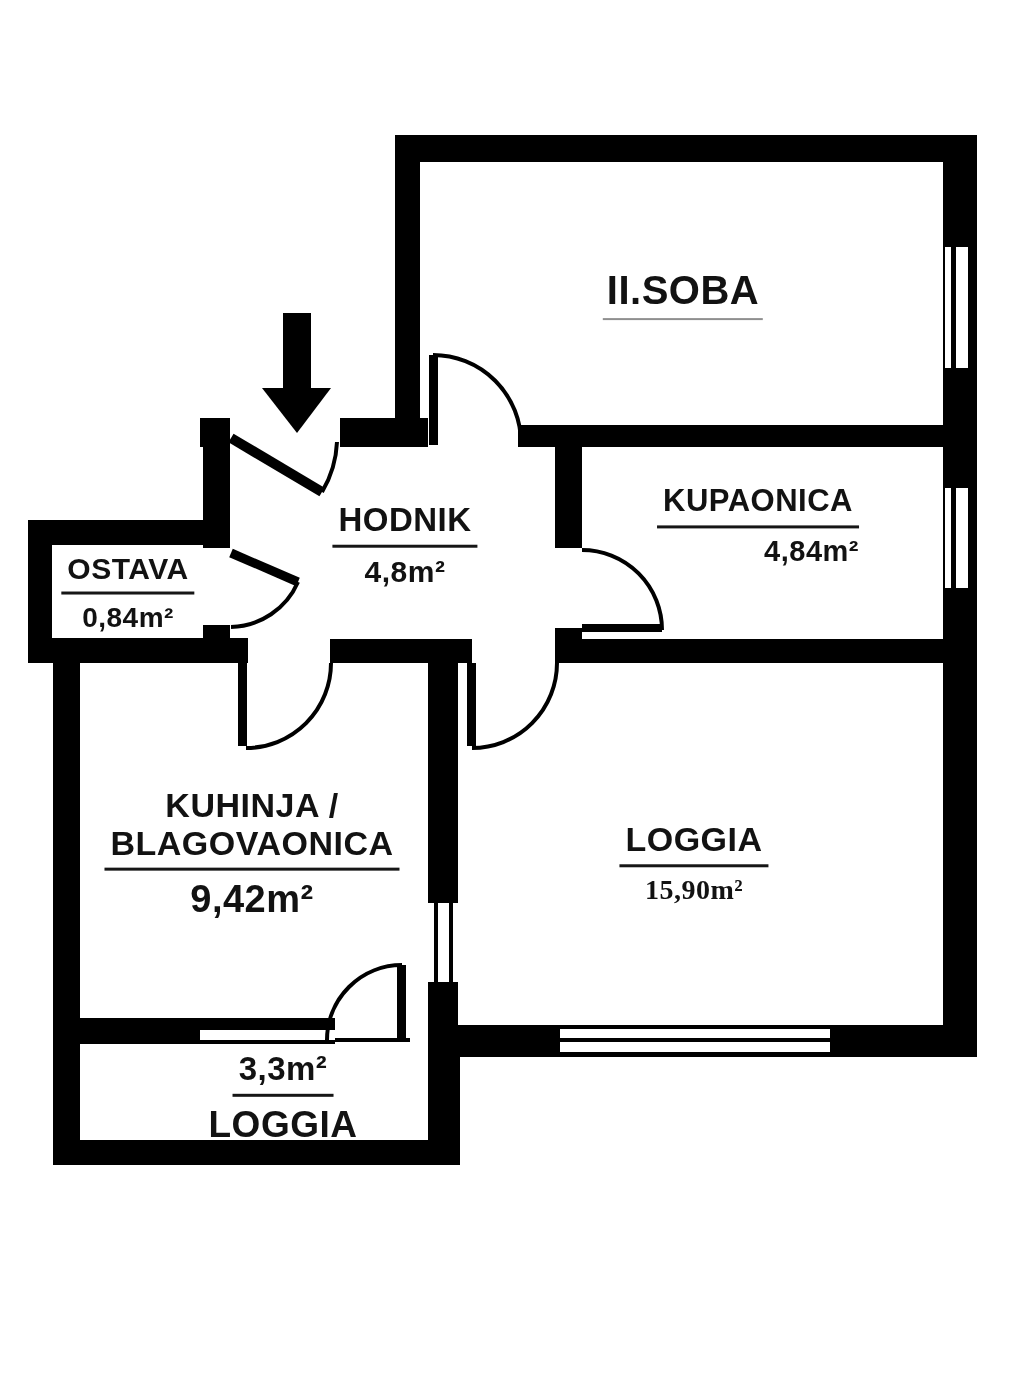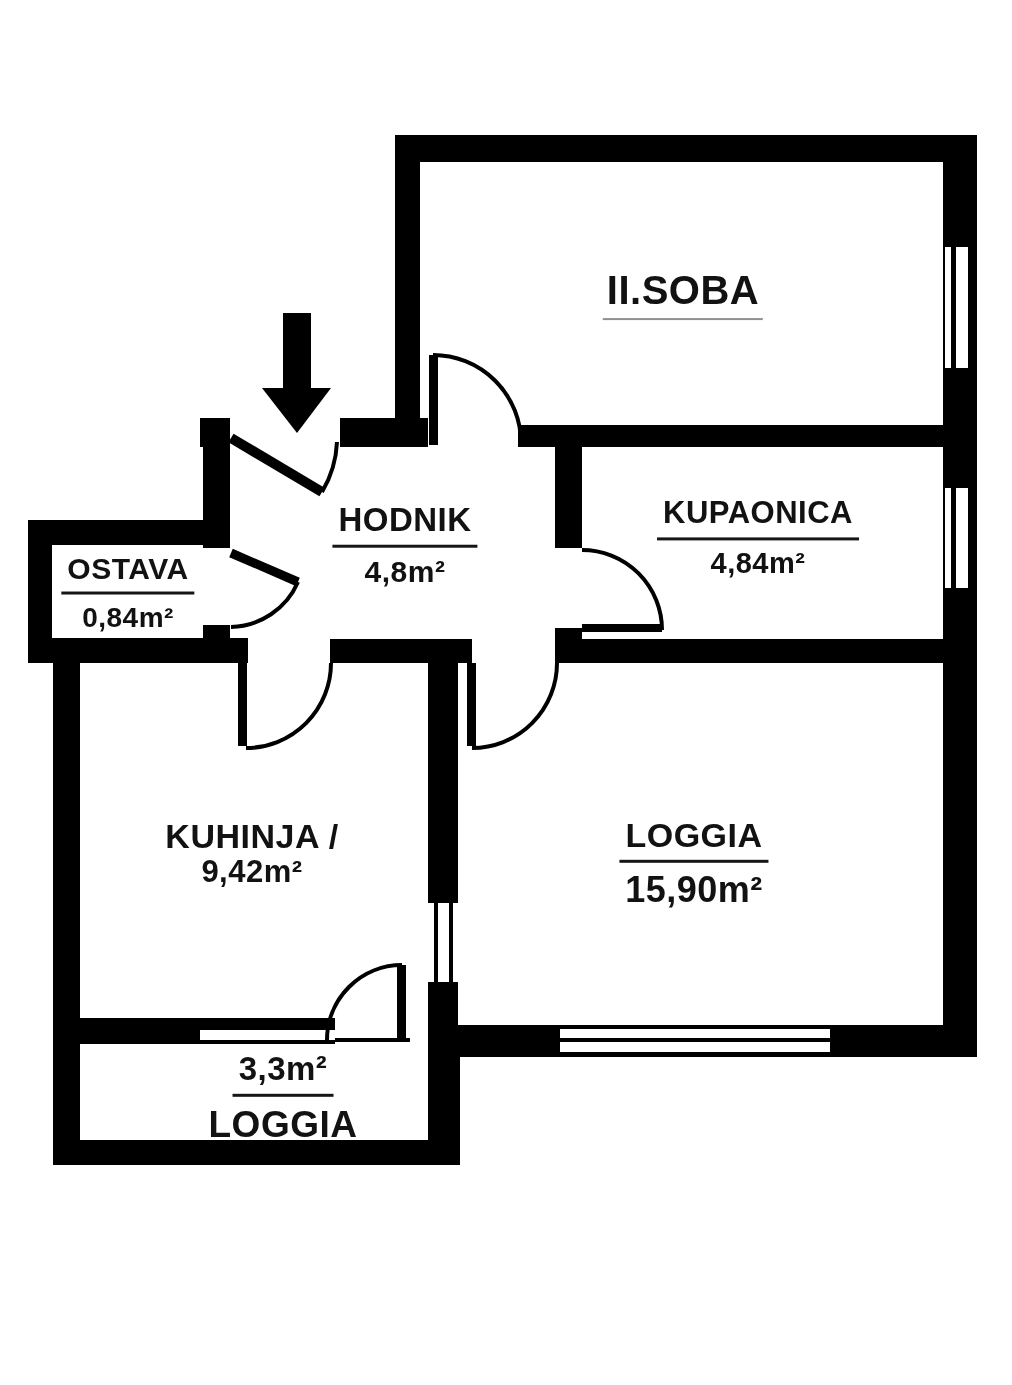--- a/index.html
+++ b/index.html
@@ -29,23 +29,23 @@
 
   .lbl-soba2 .nm{font-size:40px;}
   .lbl-soba2 .ar{font-size:33px;}
   .lbl-kupaonica .nm{font-size:31px;}
   .lbl-kupaonica .ar{font-size:29px;}
   .lbl-hodnik .nm{font-size:33px;}
   .lbl-hodnik .ar{font-size:30px;}
   .lbl-ostava .nm{font-size:30px;}
   .lbl-ostava .ar{font-size:28px;}
   .lbl-kuhinja .nm{font-size:34px;}
-  .lbl-kuhinja .ar{font-size:31px;}
+  .lbl-kuhinja .ar{font-size:38px;}
   .lbl-soba1 .nm{font-size:34px;}
-  .lbl-soba1 .ar{font-size:36px;}
+  .lbl-soba1 .ar{font-size:28px;font-family:Liberation Serif, serif;}
   .lbl-loggia .nm{font-size:37px;}
   .lbl-loggia .ar{font-size:33px;}
 </style>
 </head>
 <body>
 
 <div class="plan">
 
   <svg width="1012" height="1385" viewBox="0 0 1012 1385">
 
@@ -136,37 +136,38 @@
     <g>
       <rect x="283" y="313" width="28" height="78" fill="#000"></rect>
       <polygon points="262,388 331,388 297,433" fill="#000"></polygon>
     </g>
   </svg>
 
   <div class="room-label lbl-soba2" style="left:683px;top:297px;">
     <span class="nm"><span class="u-soft">II.SOBA</span></span>
   </div>
 
-  <div class="room-label lbl-kupaonica" style="left:758px;top:538px;">
+  <div class="room-label lbl-kupaonica" style="left:758px;top:526px;text-align:right;">
     <span class="nm"><span class="u">KUPAONICA</span></span>
     <span class="ar">4,84m²</span>
   </div>
 
   <div class="room-label lbl-hodnik" style="left:405px;top:545px;">
     <span class="nm"><span class="u">HODNIK</span></span>
     <span class="ar">4,8m²</span>
   </div>
 
   <div class="room-label lbl-ostava" style="left:128px;top:592px;">
     <span class="nm"><span class="u">OSTAVA</span></span>
     <span class="ar">0,84m²</span>
   </div>
 
   <div class="room-label lbl-kuhinja" style="left:252px;top:853px;">
     <span class="nm">KUHINJA /</span>
+    <span class="nm"><span class="u">BLAGOVAONICA</span></span>
     <span class="ar">9,42m²</span>
   </div>
 
   <div class="room-label lbl-soba1" style="left:694px;top:863px;">
     <span class="nm"><span class="u">LOGGIA</span></span>
     <span class="ar">15,90m²</span>
   </div>
 
   <div class="room-label lbl-loggia" style="left:283px;top:1098px;">
     <span class="ar"><span class="u">3,3m²</span></span>

